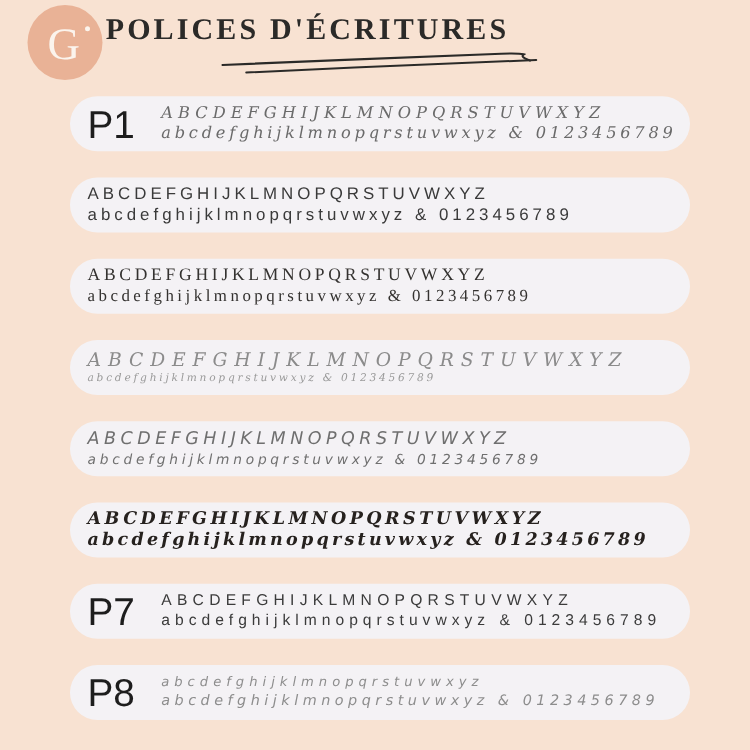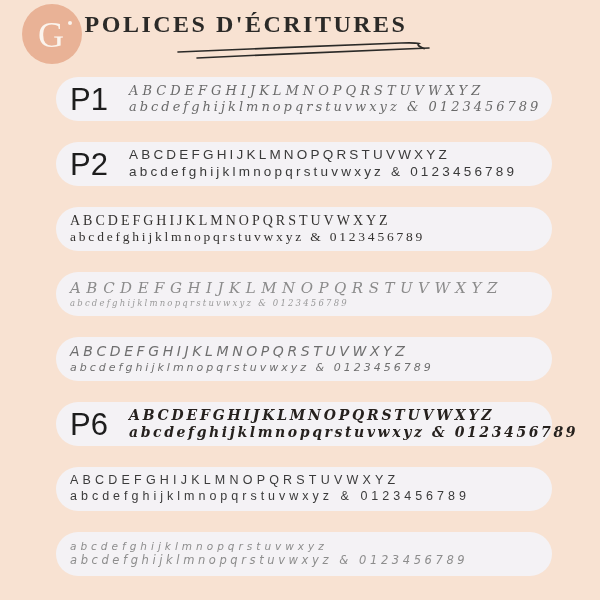--- a/index.html
+++ b/index.html
@@ -104,21 +104,20 @@
 
 <main class="rows">
   <div class="row r1">
     <span class="plabel">P1</span>
     <div class="specimen">
       <div class="l1">ABCDEFGHIJKLMNOPQRSTUVWXYZ</div>
       <div class="l2">abcdefghijklmnopqrstuvwxyz &amp; 0123456789</div>
     </div>
   </div>
   <div class="row r2">
-    <span class="plabel">P2</span>
     <div class="specimen">
       <div class="l1">ABCDEFGHIJKLMNOPQRSTUVWXYZ</div>
       <div class="l2">abcdefghijklmnopqrstuvwxyz &amp; 0123456789</div>
     </div>
   </div>
   <div class="row r3">
     <div class="specimen">
       <div class="l1">ABCDEFGHIJKLMNOPQRSTUVWXYZ</div>
       <div class="l2">abcdefghijklmnopqrstuvwxyz &amp; 0123456789</div>
     </div>
@@ -129,31 +128,32 @@
       <div class="l2">abcdefghijklmnopqrstuvwxyz &amp; 0123456789</div>
     </div>
   </div>
   <div class="row r5">
     <div class="specimen">
       <div class="l1">ABCDEFGHIJKLMNOPQRSTUVWXYZ</div>
       <div class="l2">abcdefghijklmnopqrstuvwxyz &amp; 0123456789</div>
     </div>
   </div>
   <div class="row r6">
-    <span class="plabel">P6</span>
     <div class="specimen">
       <div class="l1">ABCDEFGHIJKLMNOPQRSTUVWXYZ</div>
       <div class="l2">abcdefghijklmnopqrstuvwxyz &amp; 0123456789</div>
     </div>
   </div>
   <div class="row r7">
+    <span class="plabel">P7</span>
     <div class="specimen">
       <div class="l1">ABCDEFGHIJKLMNOPQRSTUVWXYZ</div>
       <div class="l2">abcdefghijklmnopqrstuvwxyz &amp; 0123456789</div>
     </div>
   </div>
   <div class="row r8">
+    <span class="plabel">P8</span>
     <div class="specimen">
       <div class="l1">abcdefghijklmnopqrstuvwxyz</div>
       <div class="l2">abcdefghijklmnopqrstuvwxyz &amp; 0123456789</div>
     </div>
   </div>
 </main>
 
 </body></html>

